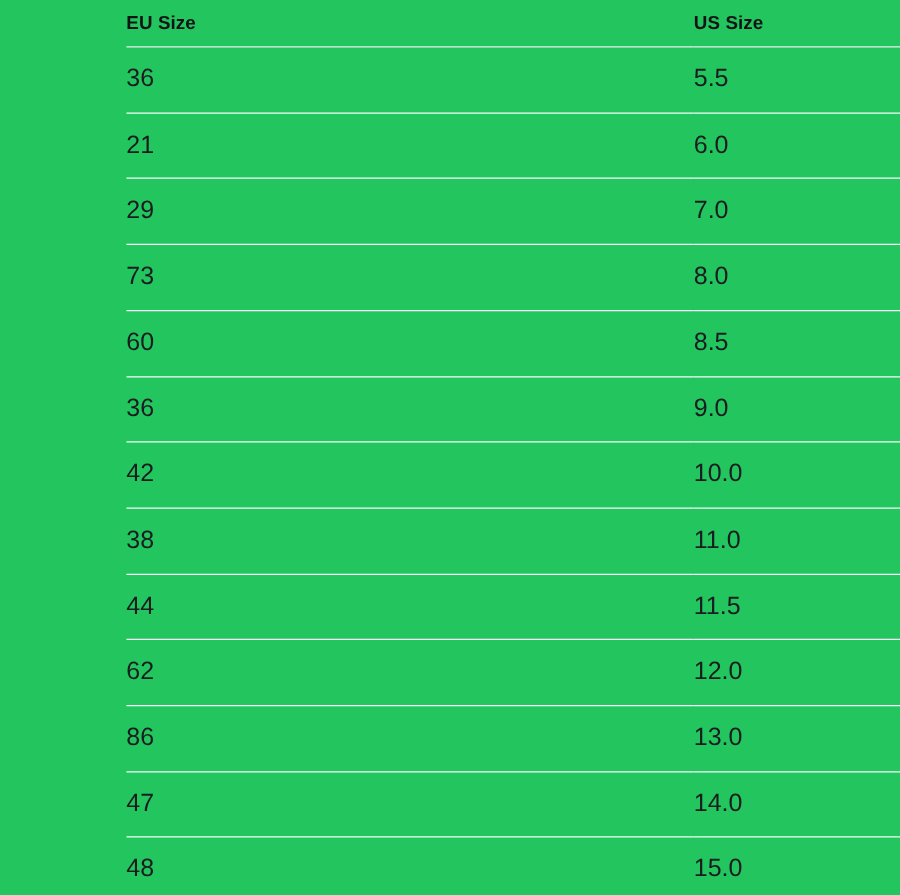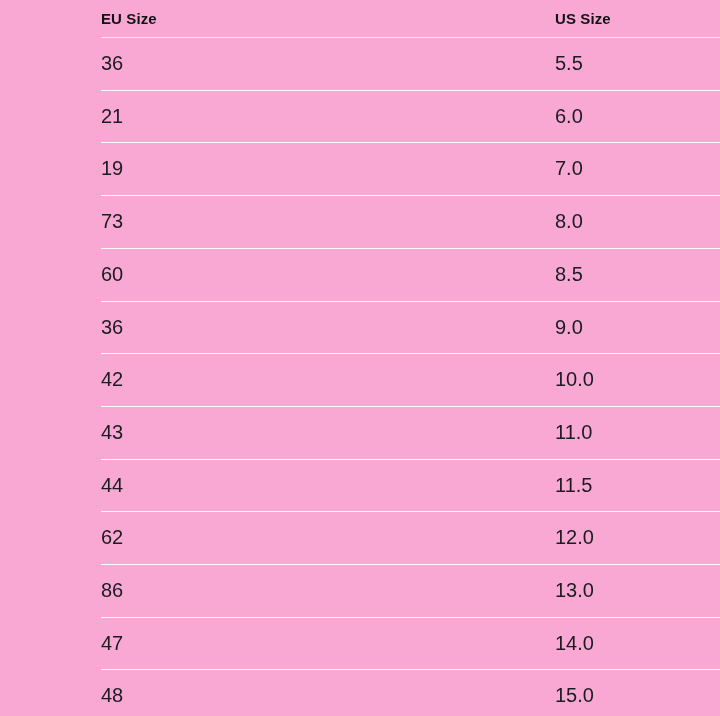--- a/index.html
+++ b/index.html
@@ -13,21 +13,21 @@
     background: #ffffff;
     font-family: "Liberation Sans", sans-serif;
     -webkit-font-smoothing: antialiased;
     overflow: hidden;
   }
 
   .page {
     position: relative;
     width: 720px;
     height: 716px;
-    background: #f9a8d4;
+    background: #22c55e;
     box-sizing: border-box;
   }
 
   
   .size-table-wrap {
     position: absolute;
     left: 101px;
     top: 0px;
     right: 0px;
     overflow: hidden;
@@ -94,41 +94,41 @@
       <tbody>
         <tr>
           <td>36</td>
           <td>5.5</td>
         </tr>
         <tr>
           <td>21</td>
           <td>6.0</td>
         </tr>
         <tr>
-          <td>19</td>
+          <td>29</td>
           <td>7.0</td>
         </tr>
         <tr>
           <td>73</td>
           <td>8.0</td>
         </tr>
         <tr>
           <td>60</td>
           <td>8.5</td>
         </tr>
         <tr>
           <td>36</td>
           <td>9.0</td>
         </tr>
         <tr>
           <td>42</td>
           <td>10.0</td>
         </tr>
         <tr>
-          <td>43</td>
+          <td>38</td>
           <td>11.0</td>
         </tr>
         <tr>
           <td>44</td>
           <td>11.5</td>
         </tr>
         <tr>
           <td>62</td>
           <td>12.0</td>
         </tr>

